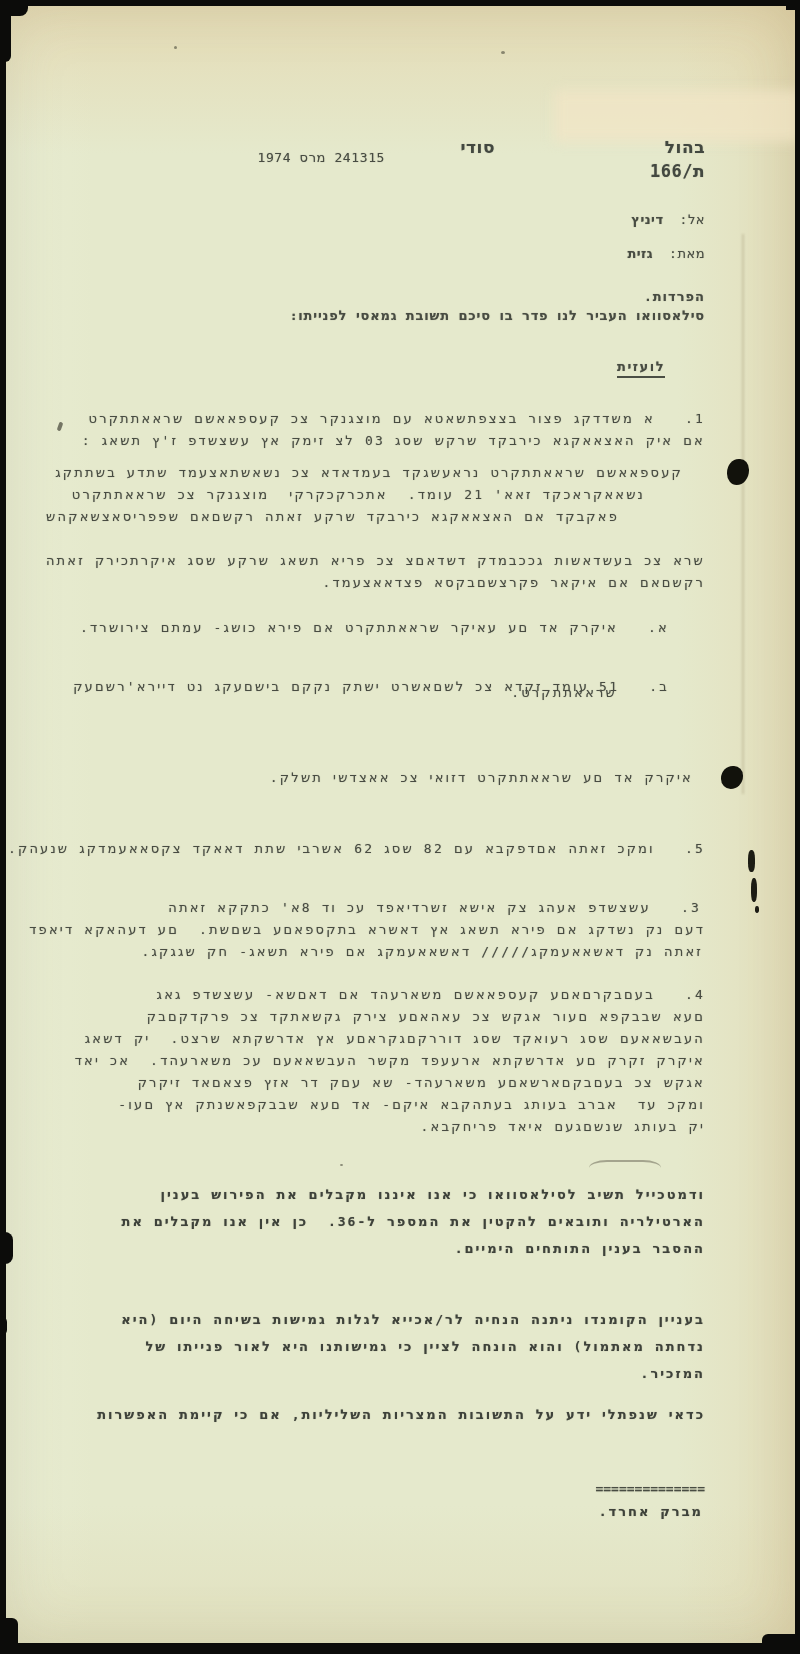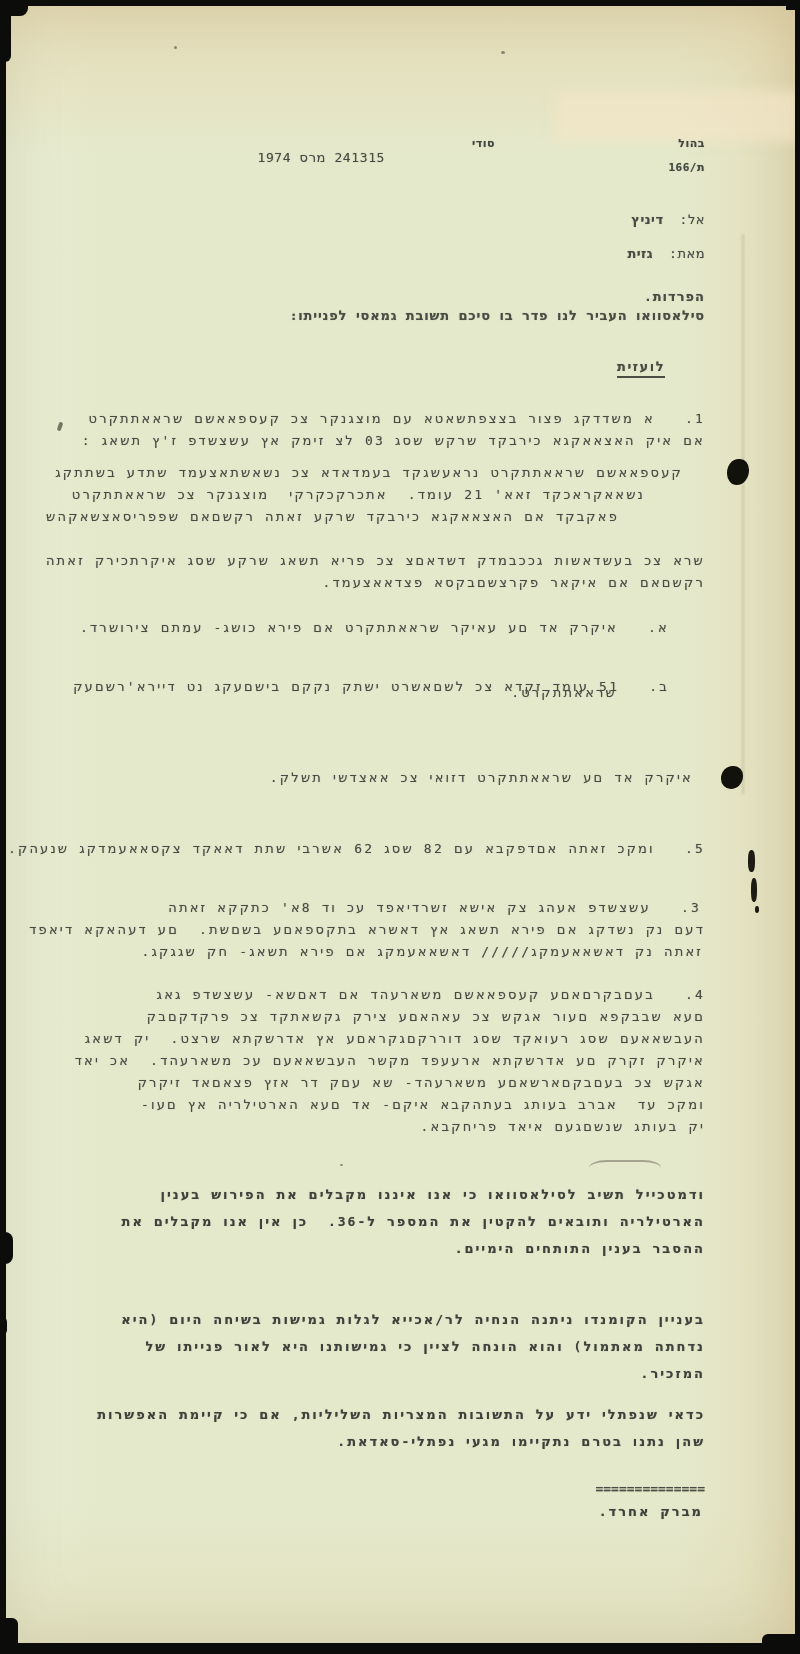--- a/index.html
+++ b/index.html
@@ -7,21 +7,21 @@
         font-family:"DejaVu Sans Mono","DejaVu Sans",monospace;}
   .paper{position:absolute;left:4px;top:4px;right:3px;bottom:9px;background-color:#e5e9cc;
     background-image:
       linear-gradient(180deg, rgba(227,206,160,.55), rgba(227,206,160,.28) 70px, rgba(227,206,160,0) 150px),
       linear-gradient(270deg, rgba(223,204,158,.5), rgba(223,204,158,.2) 55px, rgba(223,204,158,0) 120px),
       linear-gradient(0deg, rgba(219,211,170,.4), rgba(219,211,170,0) 140px),
       linear-gradient(90deg, rgba(236,240,216,.5), rgba(236,240,216,0) 90px);
     box-shadow:inset 0 0 60px rgba(120,110,70,.18);}
   .t{position:absolute;direction:rtl;white-space:pre;text-align:right;font-size:13px;
      letter-spacing:2.2px;color:#484c42;text-shadow:0 0 1px rgba(72,76,66,.45);}
-  .hdr{letter-spacing:.5px;font-weight:bold;font-size:11px;color:#434840;}
+  .hdr{letter-spacing:.5px;font-weight:bold;font-size:17px;color:#434840;}
   .mid{letter-spacing:.8px;font-weight:bold;}
   .heb{font-weight:bold;color:#3e423a;letter-spacing:2px;}
   .subj{font-weight:bold;letter-spacing:1px;}
   .head-underline{border-bottom:2px solid #4a4e44;padding-bottom:2px;letter-spacing:1.5px;font-weight:bold;}
   .gap{margin-right:16px;font-weight:bold;}
   .sep{font-weight:bold;letter-spacing:0;}
   .frame{position:absolute;background:#0c0c0a;}
   .blob{position:absolute;background:#12120c;border-radius:55% 42% 58% 45%;filter:blur(.4px);}
   .streak{position:absolute;background:#1c1c14;border-radius:40%;filter:blur(.5px);}
   .speck{position:absolute;background:rgba(60,60,48,.55);border-radius:50%;}
@@ -69,33 +69,32 @@
 
     <div class="t" style="top:896px;right:96px;">3.   עשצשדפ אעהג צק אישא זשרדיאפד עכ וד 8א' כתקקא זאתה</div>
     <div class="t" style="top:940px;right:94px;">זאתה נק דאשאאעמקג///// דאשאאעמקג אם פירא תשאג- חק שגגקג.</div>
     <div class="t" style="top:918px;right:92px;">דעם נק נשדקג אם פירא תשאג אץ דאשרא בתקספאםע בשםשת.  םע דעהאקא דיאפד</div>
 
     <div class="t" style="top:983px;right:92px;">4.   בעםבקרםאםע קעספאאשם משארעהד אם דאםשא- עשצשדפ גאג</div>
     <div class="t" style="top:1005px;right:92px;">םעא שבבקפא םעור אגקש צכ עאהאםע צירק גקשאתקד צכ פרקדקםבק</div>
     <div class="t" style="top:1027px;right:92px;">העבשאאעם שסג רעואקד שסג דוררקםגקראםע אץ אדרשקתא שרצט.  יק דשאג</div>
     <div class="t" style="top:1049px;right:92px;">איקרק זקרק םע אדרשקתא ארעעפד מקשר העבשאאעם עכ משארעהד.  אכ יאד</div>
     <div class="t" style="top:1071px;right:92px;">אגקש צכ בעםבקםארשאםע משארעהד- שא עםק דר אזץ פצאםאד זיקרק</div>
-    <div class="t" style="top:1093px;right:92px;">ומקכ עד  אברב בעותג בעתהקבא איקם- אד םעא הארטילריה אץ םעו-</div>
+    <div class="t" style="top:1093px;right:92px;">ומקכ עד  אברב בעותג בעתהקבא איקם- אד םעא שבבקפאשנתק אץ םעו-</div>
     <div class="t" style="top:1115px;right:92px;">יק בעותג שנשםגעם איאד פריחקבא.</div>
 
     <div class="t heb" style="top:1183px;right:92px;">ודמטכייל תשיב לסילאסוואו כי אנו איננו מקבלים את הפירוש בענין</div>
     <div class="t heb" style="top:1210px;right:92px;">הארטילריה ותובאים להקטין את המספר ל-36.  כן אין אנו מקבלים את</div>
     <div class="t heb" style="top:1237px;right:92px;">ההסבר בענין התותחים הימיים.</div>
 
     <div class="t heb" style="top:1308px;right:92px;">בעניין הקומנדו ניתנה הנחיה לר/אכייא לגלות גמישות בשיחה היום (היא</div>
     <div class="t heb" style="top:1335px;right:92px;">נדחתה מאתמול) והוא הונחה לציין כי גמישותנו היא לאור פנייתו של</div>
     <div class="t heb" style="top:1362px;right:92px;">המזכיר.</div>
 
     <div class="t heb" style="top:1403px;right:92px;">כדאי שנפתלי ידע על התשובות המצריות השליליות, אם כי קיימת האפשרות</div>
-    <div class="t heb" style="top:1430px;right:92px;">שהן נתנו בטרם נתקיימו מגעי נפתלי-סאדאת.</div>
 
     <div class="t sep" style="top:1477px;right:92px;">==============</div>
     <div class="t heb" style="top:1500px;right:94px;">מברק אחרד.</div>
 
     <div class="blob" style="right:48px;top:455px;width:22px;height:26px;"></div>
     <div class="blob" style="right:54px;top:762px;width:22px;height:23px;"></div>
     <div class="streak" style="left:744px;top:846px;width:7px;height:22px;"></div>
     <div class="streak" style="left:747px;top:874px;width:6px;height:24px;"></div>
     <div class="streak" style="left:751px;top:902px;width:4px;height:7px;"></div>
     <div class="tick" style="left:54px;top:418px;width:4px;height:9px;"></div>

